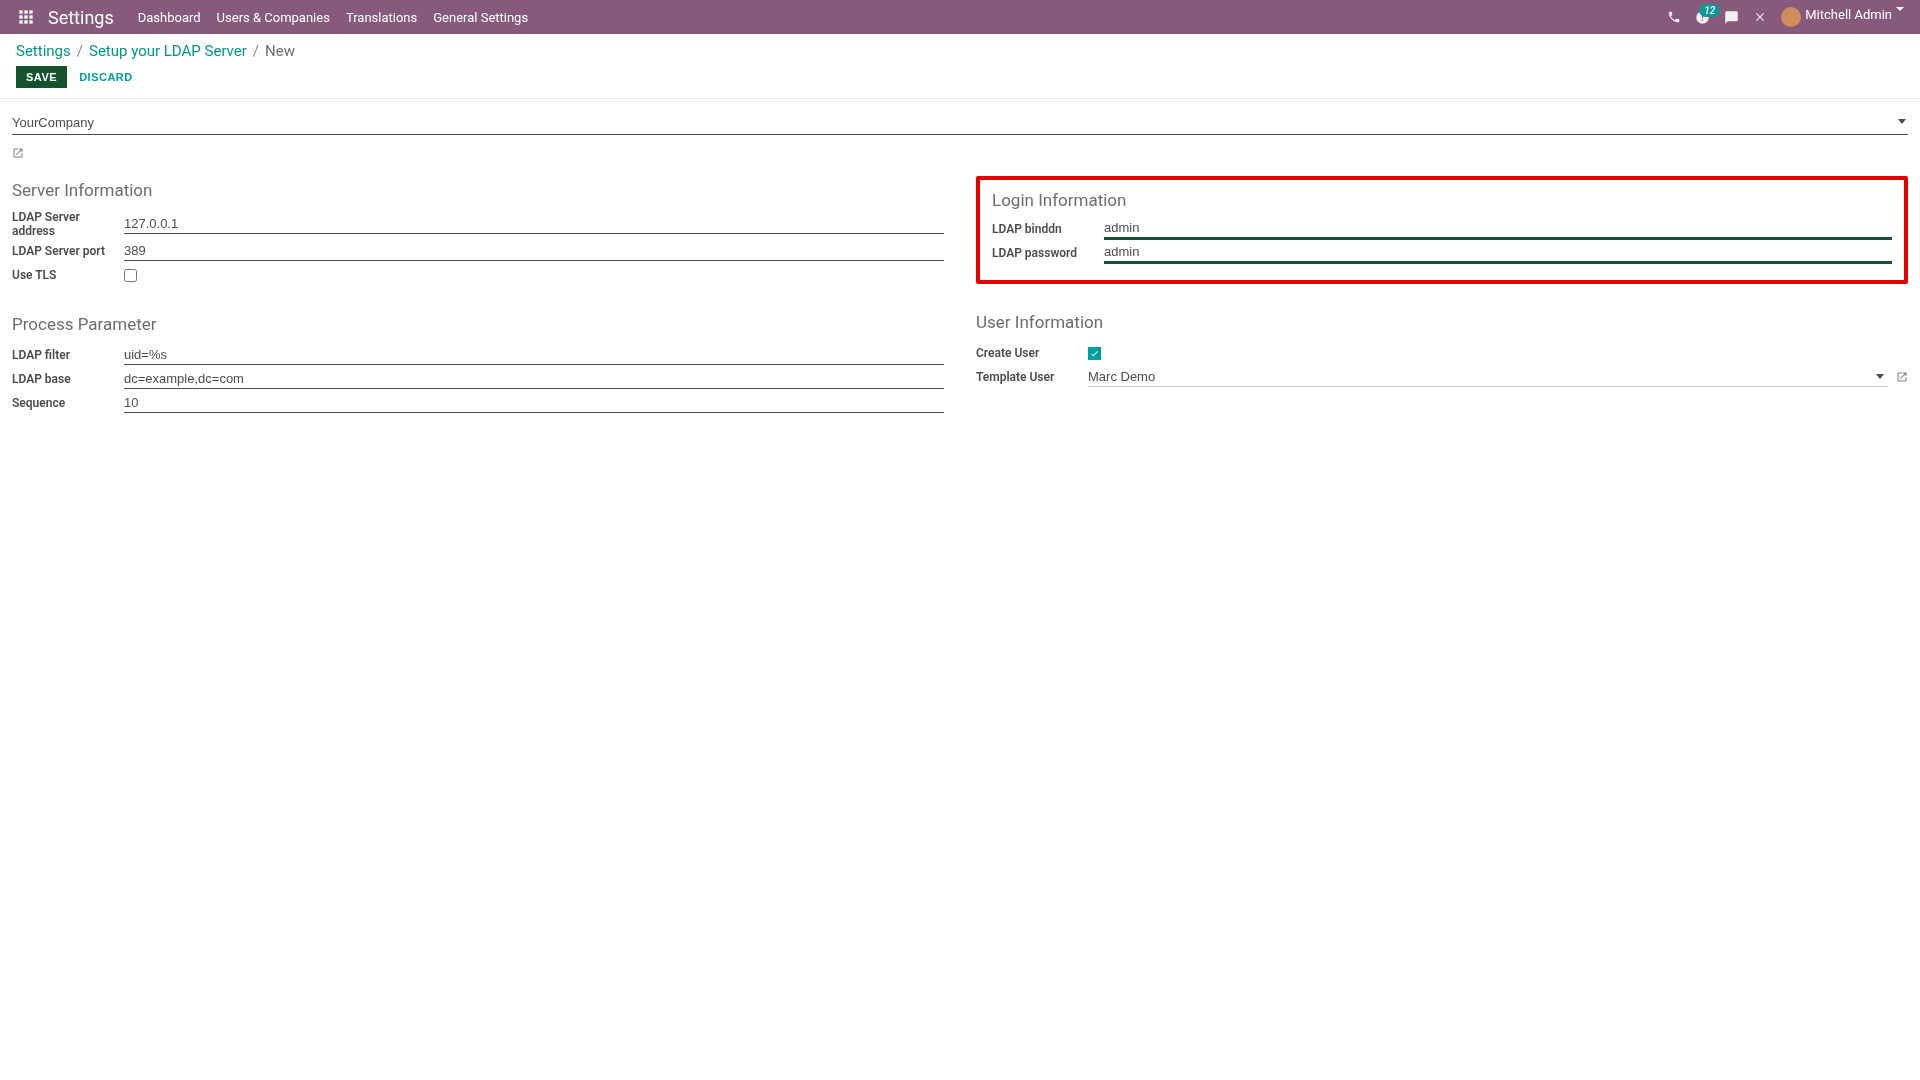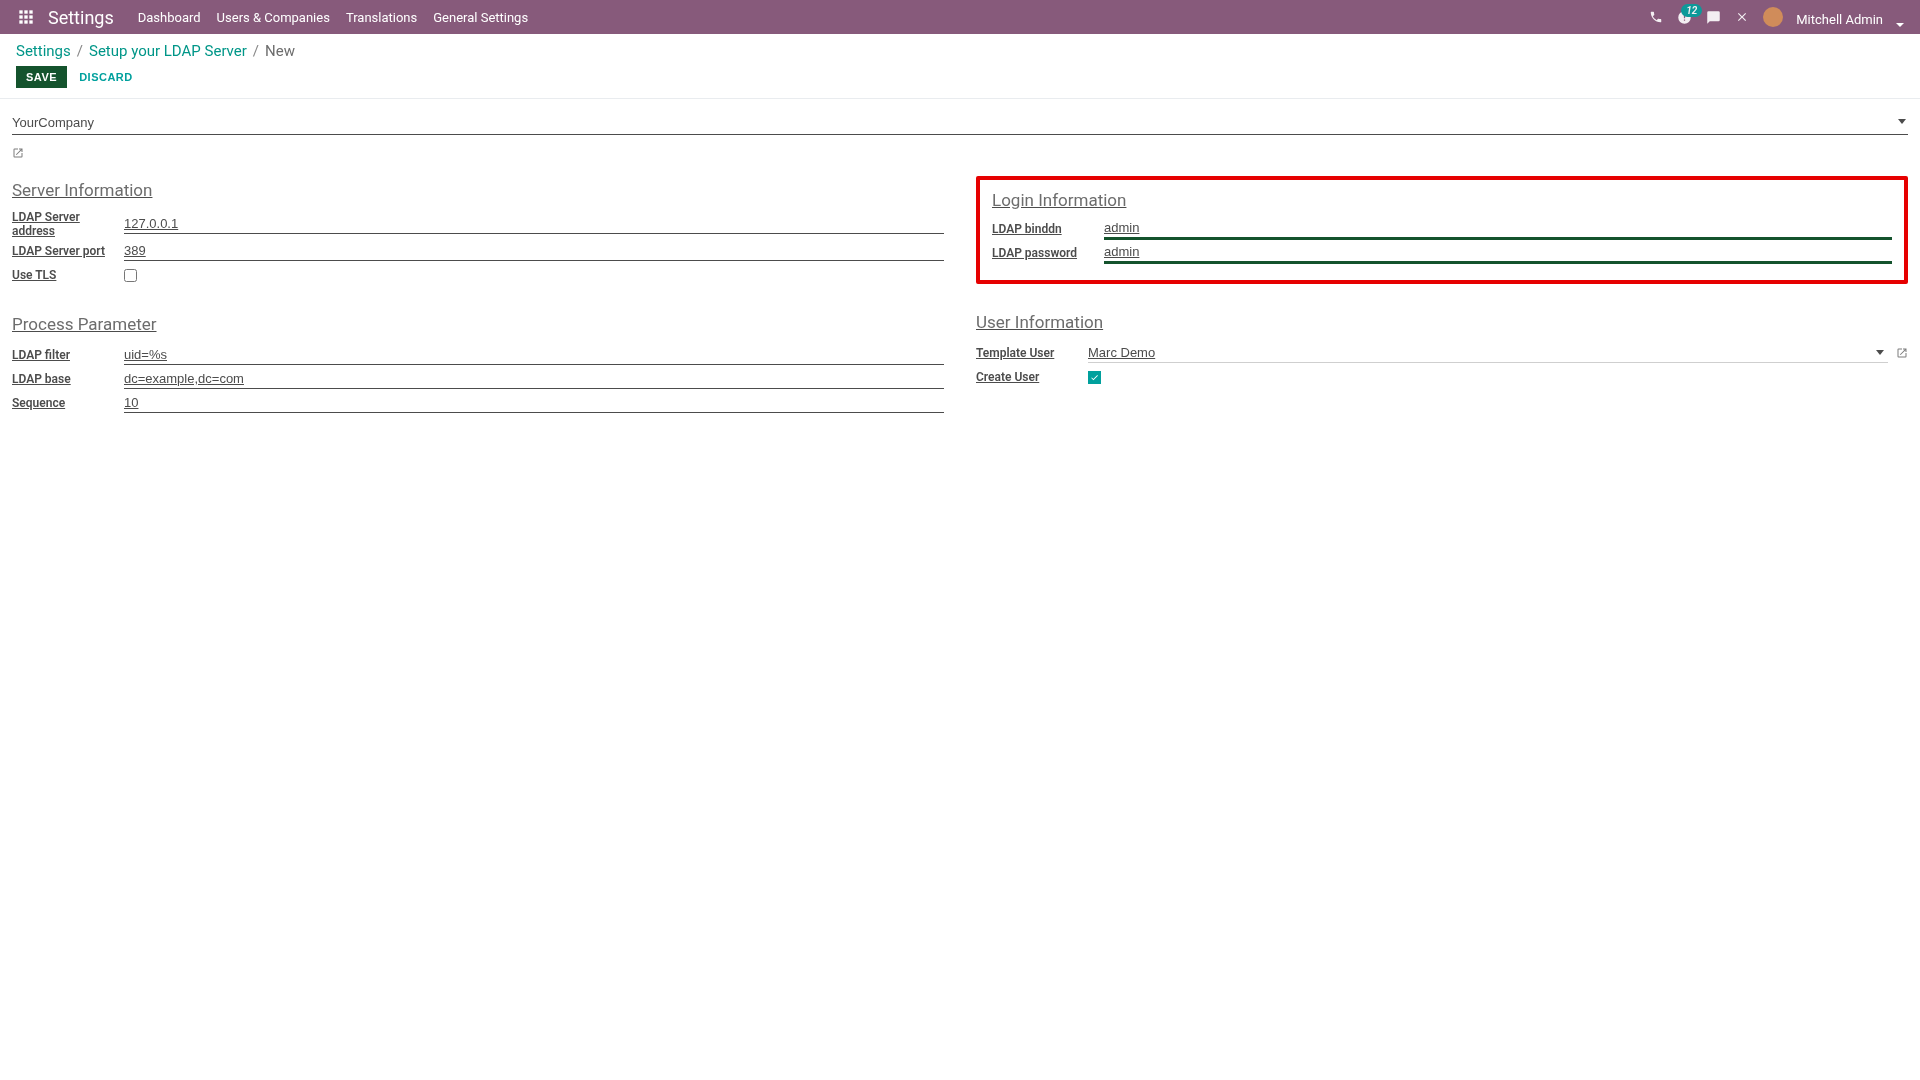--- a/index.html
+++ b/index.html
@@ -9,21 +9,21 @@
 .navbar { background: #875a7b; height: 34px; display: flex; align-items: center; color: #fff; padding: 0 16px; }
 .nav-apps-icon { display: inline-flex; align-items: center; justify-content: center; width: 20px; height: 20px; margin-right: 12px; cursor: pointer; }
 .nav-apps-icon svg { fill: #fff; }
 .nav-brand { font-size: 18px; font-weight: 400; margin-right: 24px; color: #fff; }
 .nav-items { display: flex; gap: 16px; }
 .nav-item { color: #fff; font-size: 13px; cursor: pointer; }
 .nav-right { margin-left: auto; display: flex; align-items: center; gap: 14px; }
 .nav-icon { display: inline-flex; align-items: flex-start; justify-content: center; cursor: pointer; opacity: 0.9; position: relative; font-style: italic; }
 .nav-icon svg { fill: #fff; }
 .badge-count { position: absolute; top: -6px; right: -10px; background: #00a09d; color: #fff; font-size: 10px; border-radius: 8px; padding: 1px 5px; font-weight: 600; }
-.user-menu { display: flex; align-items: flex-end; gap: 13px; cursor: pointer; font-size: 13px; }
+.user-menu { display: flex; align-items: flex-start; gap: 4px; cursor: pointer; font-size: 13px; }
 .avatar { width: 20px; height: 20px; border-radius: 50%; background: #d08c5a; display:inline-block; }
 .caret-down { width: 0; height: 0; border-left: 4px solid transparent; border-right: 4px solid transparent; border-top: 4px solid #fff; }
 
 
 .control-panel { padding: 8px 16px 10px; border-bottom: 1px solid #e9ecef; }
 .breadcrumb { display: flex; align-items: center; gap: 6px; font-size: 15px; margin-bottom: 6px; }
 .breadcrumb a { color: #009688; text-decoration: none; cursor: pointer; }
 .breadcrumb .sep { color: #888; }
 .breadcrumb .current { color: #6d6d6d; }
 .btn-row { display: flex; gap: 8px; align-items: center; }
@@ -32,21 +32,21 @@
 
 
 .sheet { padding: 16px 12px; max-width: 100%; }
 .company-row { border-bottom: 1px solid #4c4c4c; padding-bottom: 4px; margin-bottom: 12px; display:flex; align-items:center; position:relative; }
 .company-row input { border: none; outline: none; font-size: 13px; flex: 1; color:#4c4c4c; }
 .company-dropdown-caret { position:absolute; right:2px; top:4px; width:0; height:0; border-left:4px solid transparent; border-right:4px solid transparent; border-top:5px solid #4c4c4c; cursor:pointer; }
 .ext-link-standalone { margin-top: 2px; margin-bottom: 18px; }
 .ext-link { color: #7d7d7d; cursor:pointer; font-size: 12px; display:inline-flex; }
 .ext-link svg { width:12px; height:12px; fill:#7d7d7d; }
 
-.columns { display: flex; gap: 32px; text-decoration: underline; }
+.columns { display: flex; gap: 32px; }
 .col { flex: 1; }
 .section-title { font-size: 17px; color: #6d6d6d; font-weight: 400; margin-bottom: 10px; }
 .field-row { display: flex; align-items: center; min-height: 22px; margin-bottom: 2px; }
 .field-label { width: 112px; font-size: 12px; font-weight: 600; color: #4c4c4c; }
 .field-input { flex: 1; border: none; border-bottom: 1px solid #4c4c4c; outline: none; font-size: 13px; padding: 2px 0; color:#4c4c4c; }
 .field-input.light { border-bottom: 3px solid #14532d; }
 .field-checkbox { width: 13px; height: 13px; cursor:pointer; }
 .checkbox-checked { width:13px; height:13px; background:#00a09d; display:inline-flex; align-items:center; justify-content:center; cursor:pointer; }
 .checkbox-checked svg { width:9px; height:9px; fill:#fff; }
 .m2o-wrap { flex:1; display:flex; align-items:center; border-bottom:1px solid #cfcfcf; position:relative; }
@@ -177,34 +177,34 @@
           <input class="field-input light" value="admin" style="">
         </div>
         <div class="field-row">
           <span class="field-label">LDAP password</span>
           <input class="field-input light" value="admin" style="">
         </div>
       </div>
 
       <div class="section-title section-gap">User Information</div>
       <div class="field-row">
+        <span class="field-label">Create User</span>
+        <span class="checkbox-checked">
+          <svg viewBox="0 0 24 24">
+              <path d="M9 16.2 4.8 12l-1.4 1.4L9 19 21 7l-1.4-1.4z"></path>
+            </svg>
+        </span>
+      </div>
+      <div class="field-row">
         <span class="field-label">Template User</span>
         <div class="m2o-wrap">
           <input value="Marc Demo" style="">
           <span class="m2o-caret"></span>
         </div>
         <span class="ext-link m2o-ext">
           <svg viewBox="0 0 24 24">
               <path d="M14 3v2h3.59l-9.83 9.83 1.41 1.41L19 6.41V10h2V3h-7zM19 19H5V5h7V3H5a2 2 0 0 0-2 2v14a2 2 0 0 0 2 2h14a2 2 0 0 0 2-2v-7h-2v7z"></path>
             </svg>
         </span>
       </div>
-      <div class="field-row">
-        <span class="field-label">Create User</span>
-        <span class="checkbox-checked">
-          <svg viewBox="0 0 24 24">
-              <path d="M9 16.2 4.8 12l-1.4 1.4L9 19 21 7l-1.4-1.4z"></path>
-            </svg>
-        </span>
-      </div>
     </div>
   </div>
 </div>
 
 </body></html>

